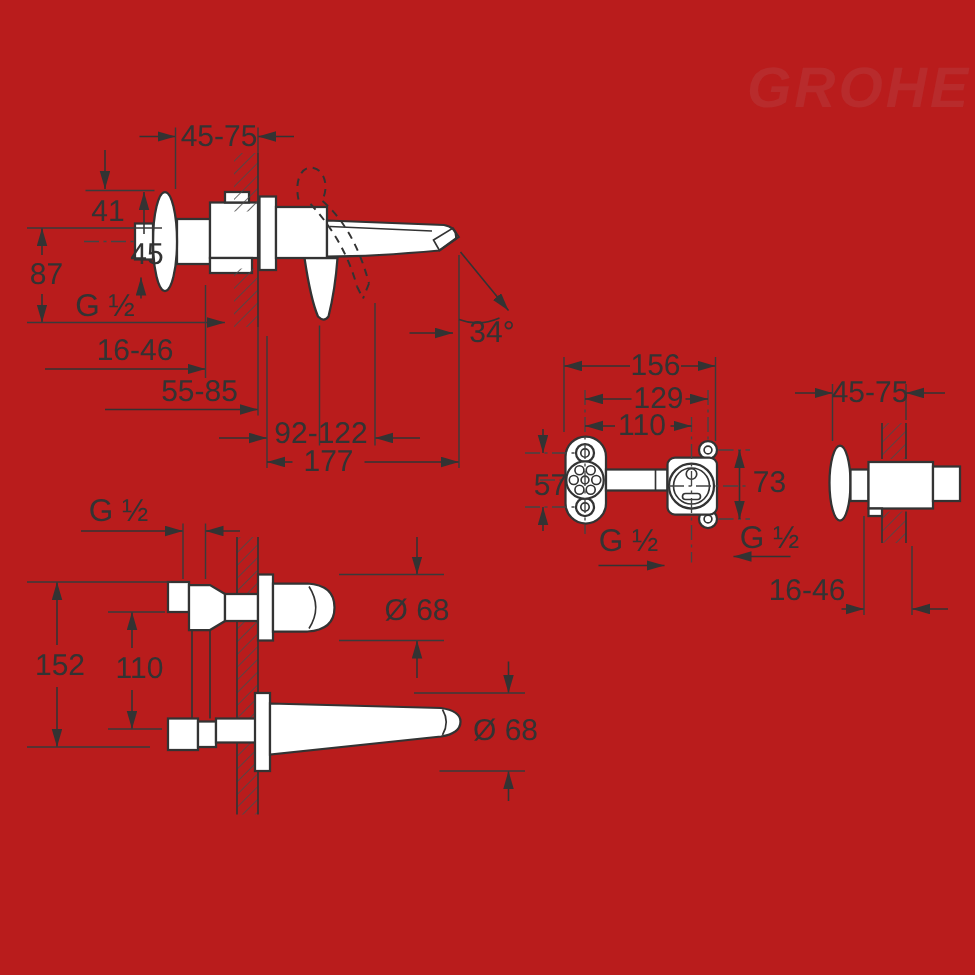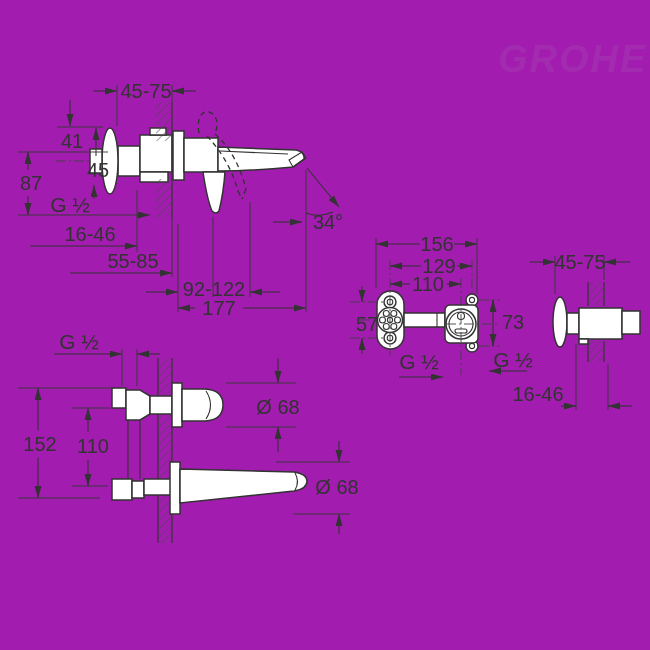--- a/index.html
+++ b/index.html
@@ -1,16 +1,16 @@
 <!DOCTYPE html>
 <html><head>
 <meta charset="utf-8">
 <style>
   html,body{margin:0;padding:0;background:#fff;width:650px;height:650px;overflow:hidden;}
-  .stage{position:relative;width:650px;height:650px;background:#a21caf;font-family:"Liberation Sans","DejaVu Sans",sans-serif;}
+  .stage{position:relative;width:650px;height:650px;background:#b91c1c;font-family:"Liberation Sans","DejaVu Sans",sans-serif;}
   svg{position:absolute;left:0;top:0;}
   .watermark{position:absolute;left:498px;top:38px;width:150px;height:80px;
     font-family:"Liberation Sans","DejaVu Sans",sans-serif;font-weight:bold;font-style:italic;
     font-size:38px;color:rgba(175,180,190,0.10);letter-spacing:2px;user-select:none;}
   text{font-family:"Liberation Sans","DejaVu Sans",sans-serif;font-size:20px;fill:#333;}
   .part{fill:#fff;stroke:#333;stroke-width:1.5;}
   .thin{fill:none;stroke:#333;stroke-width:1.1;}
   .dim{stroke:#333;stroke-width:1.05;fill:none;}
   .ext{stroke:#3a3a3a;stroke-width:0.95;fill:none;}
   .cl{stroke:#444;stroke-width:0.9;fill:none;stroke-dasharray:10 3 2 3;}

